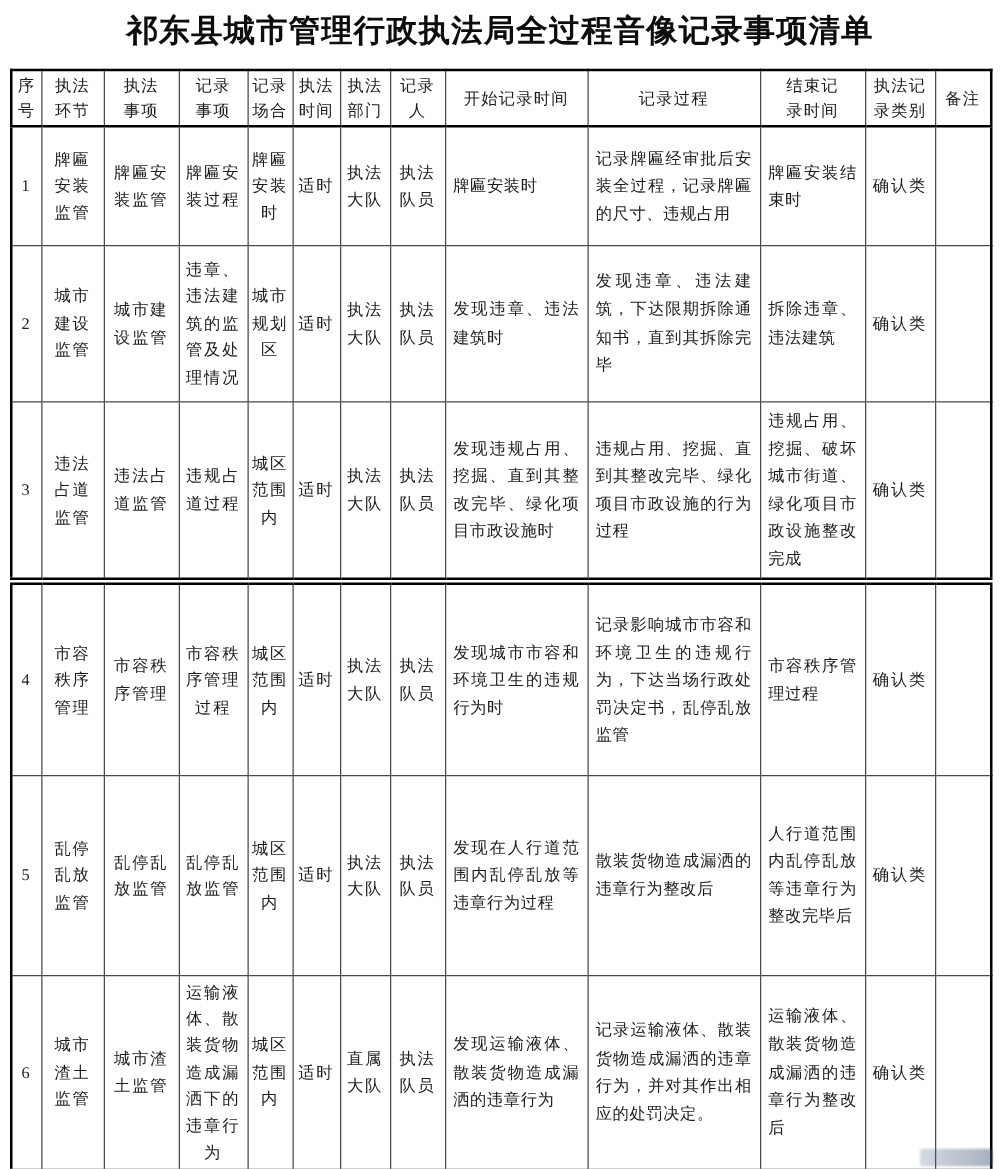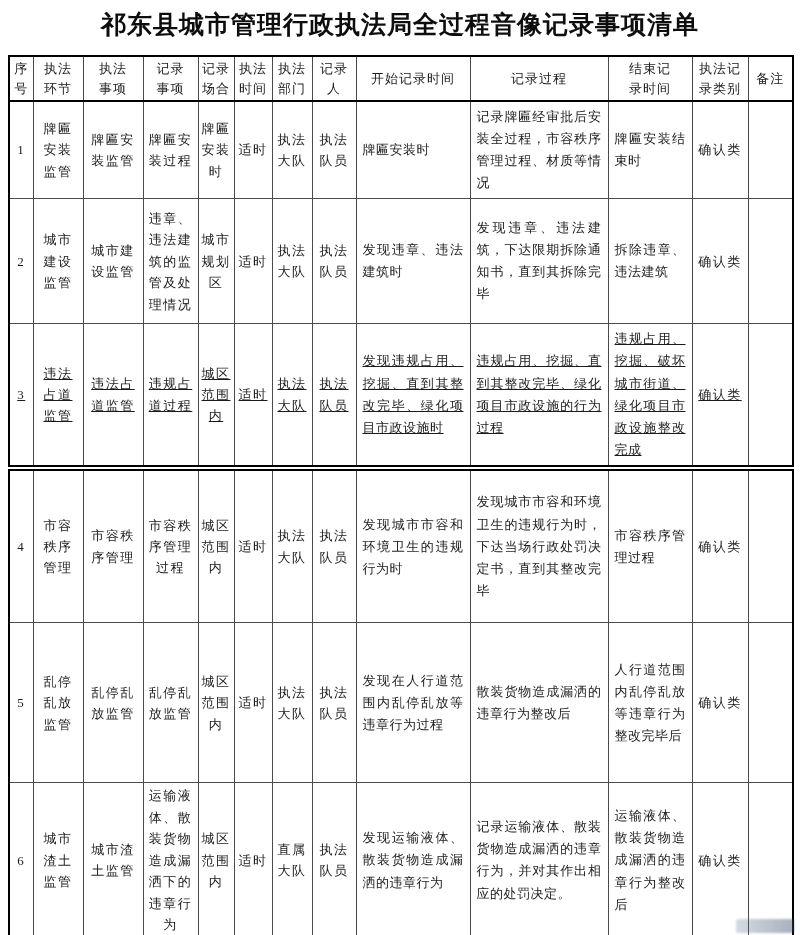--- a/index.html
+++ b/index.html
@@ -65,21 +65,21 @@
     line-height: 1.7;
   }
   tr.hr  { height: 44px; }
   tr.r0  { height: 95px; }
   tr.r1  { height: 125px; }
   tr.r2  { height: 137px; }
   tr.r3  { height: 155px; }
   tr.r4  { height: 160px; }
   tr.r5  { height: 139px; }
   
-  tr.r2 th, tr.r2 td { border-bottom: 6px double #000; text-decoration: underline; }
+  tr.r2 th, tr.r2 td { border-bottom: 6px double #000; }
   tr.hr th { border-bottom: 2px solid #000; }
 
   .watermark {
     position: absolute;
     right: 6px; bottom: 2px;
     width: 58px; height: 14px;
     background: linear-gradient(90deg, rgba(90,110,140,0.25), rgba(60,80,110,0.45));
     border-radius: 2px;
     filter: blur(1px);
   }
@@ -138,21 +138,21 @@
       <tr class="r0">
         <td>1</td>
         <td>牌匾安装监管</td>
         <td>牌匾安装监管</td>
         <td>牌匾安装过程</td>
         <td>牌匾安装时</td>
         <td>适时</td>
         <td>执法大队</td>
         <td>执法队员</td>
         <td class="wide">牌匾安装时</td>
-        <td class="wide">记录牌匾经审批后安装全过程，市容秩序管理过程、材质等情况</td>
+        <td class="wide">记录牌匾经审批后安装全过程，记录牌匾的尺寸、违规占用</td>
         <td class="wide">牌匾安装结束时</td>
         <td>确认类</td>
         <td></td>
       </tr>
 
       <tr class="r1">
         <td>2</td>
         <td>城市建设监管</td>
         <td>城市建设监管</td>
         <td>违章、违法建筑的监管及处理情况</td>
@@ -186,21 +186,21 @@
       <tr class="r3">
         <td>4</td>
         <td>市容秩序管理</td>
         <td>市容秩序管理</td>
         <td>市容秩序管理过程</td>
         <td>城区范围内</td>
         <td>适时</td>
         <td>执法大队</td>
         <td>执法队员</td>
         <td class="wide">发现城市市容和环境卫生的违规行为时</td>
-        <td class="wide">发现城市市容和环境卫生的违规行为时，下达当场行政处罚决定书，直到其整改完毕</td>
+        <td class="wide">记录影响城市市容和环境卫生的违规行为，下达当场行政处罚决定书，乱停乱放监管</td>
         <td class="wide">市容秩序管理过程</td>
         <td>确认类</td>
         <td></td>
       </tr>
 
       <tr class="r4">
         <td>5</td>
         <td>乱停乱放监管</td>
         <td>乱停乱放监管</td>
         <td>乱停乱放监管</td>

